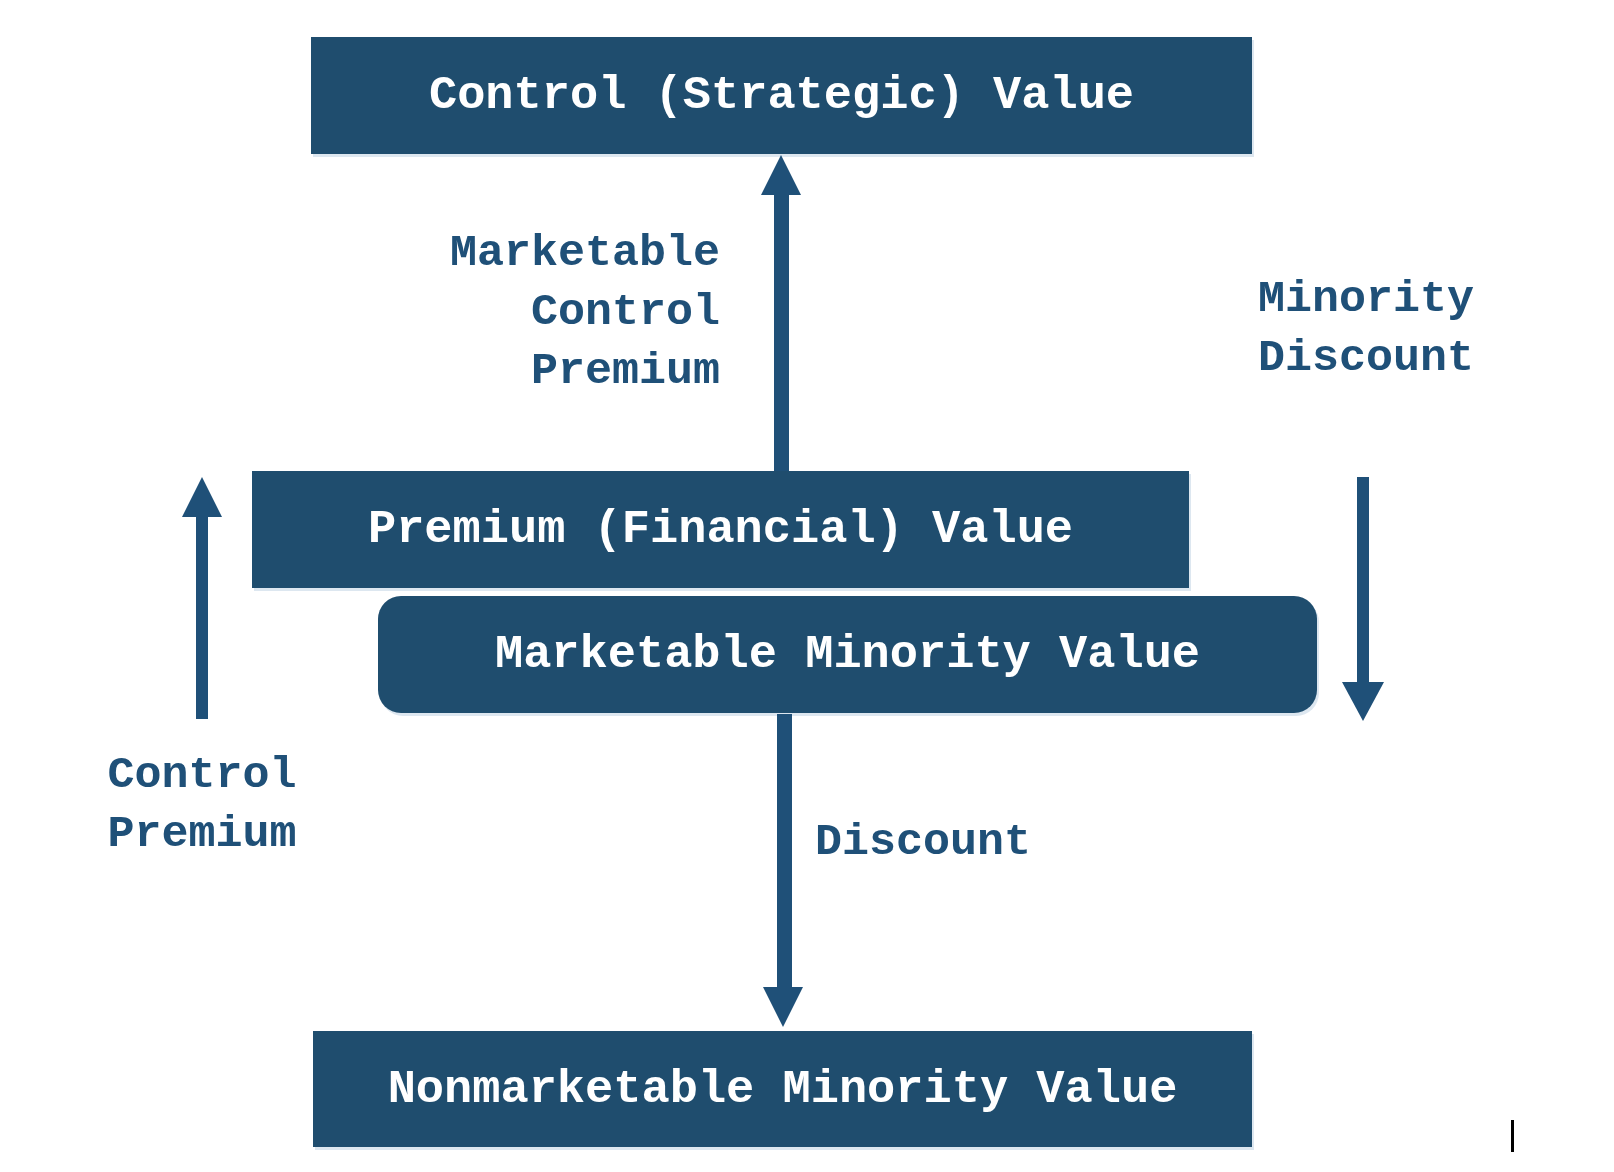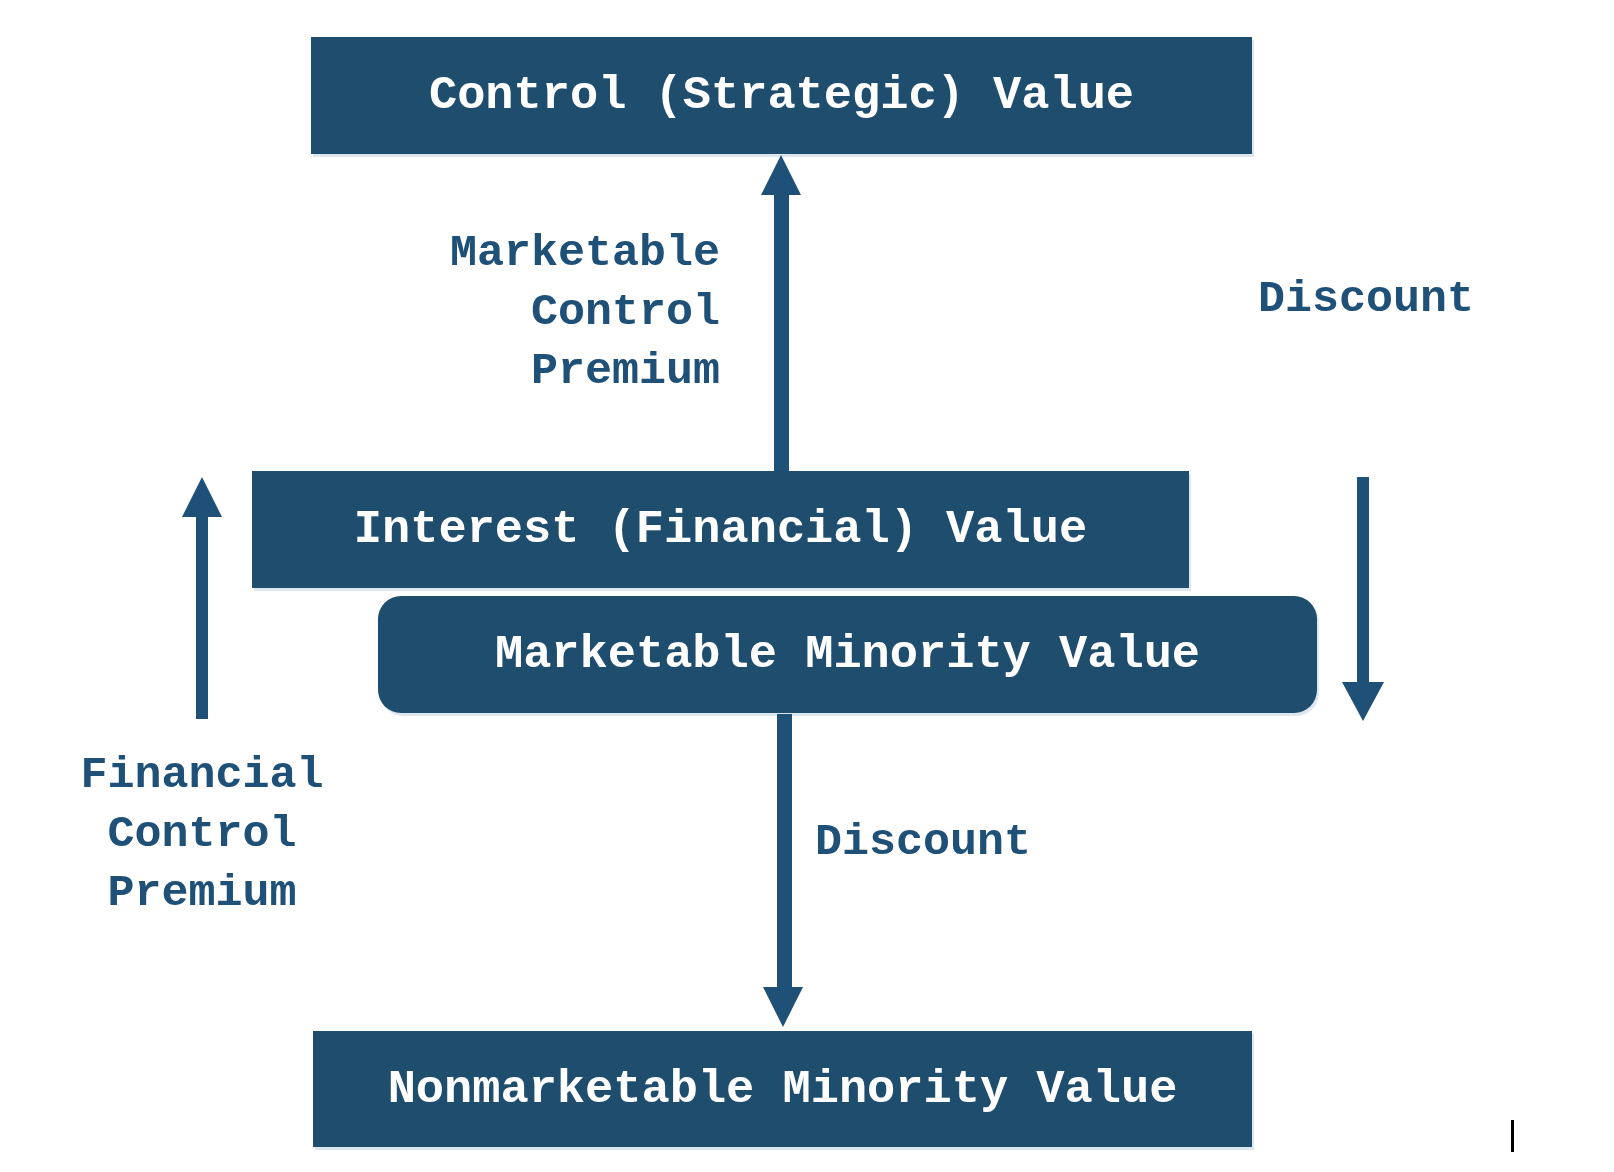--- a/index.html
+++ b/index.html
@@ -48,21 +48,21 @@
 </head>
 <body>
 
 <div class="canvas">
 
   <div class="value-box" style="left:311px;top:18px;width:941px;height:117px;">
     <span>Control (Strategic) Value</span>
   </div>
 
   <div class="value-box" style="left:252px;top:452px;width:937px;height:117px;">
-    <span>Interest (Financial) Value</span>
+    <span>Premium (Financial) Value</span>
   </div>
 
   <div class="value-box" style="left:378px;top:577px;width:939px;height:117px;border-radius:23px;">
     <span>Marketable Minority Value</span>
   </div>
 
   <div class="value-box" style="left:313px;top:1012px;width:939px;height:116px;text-align:right;">
     <span>Nonmarketable Minority Value</span>
   </div>
 
@@ -86,25 +86,25 @@
     <div class="arrow-head head-down" style="left:763px;top:968px;border-left-width:20px;border-right-width:20px;border-top-width:40px;"></div>
   </div>
 
   <div class="side-label align-right" style="left:400px;top:205px;width:320px;">
     <span>Marketable</span>
     <span>Control</span>
     <span>Premium</span>
   </div>
 
   <div class="side-label align-center" style="left:1206px;top:251px;width:320px;">
+    <span>Minority</span>
     <span>Discount</span>
   </div>
 
   <div class="side-label align-center" style="left:42px;top:727px;width:320px;">
-    <span>Financial</span>
     <span>Control</span>
     <span>Premium</span>
   </div>
 
   <div class="side-label align-left" style="left:815px;top:794px;width:420px;">
     <span>Discount</span>
   </div>
 
   <div class="text-cursor" style="left:1511px;top:1101px;width:3px;height:32px;"></div>
 

